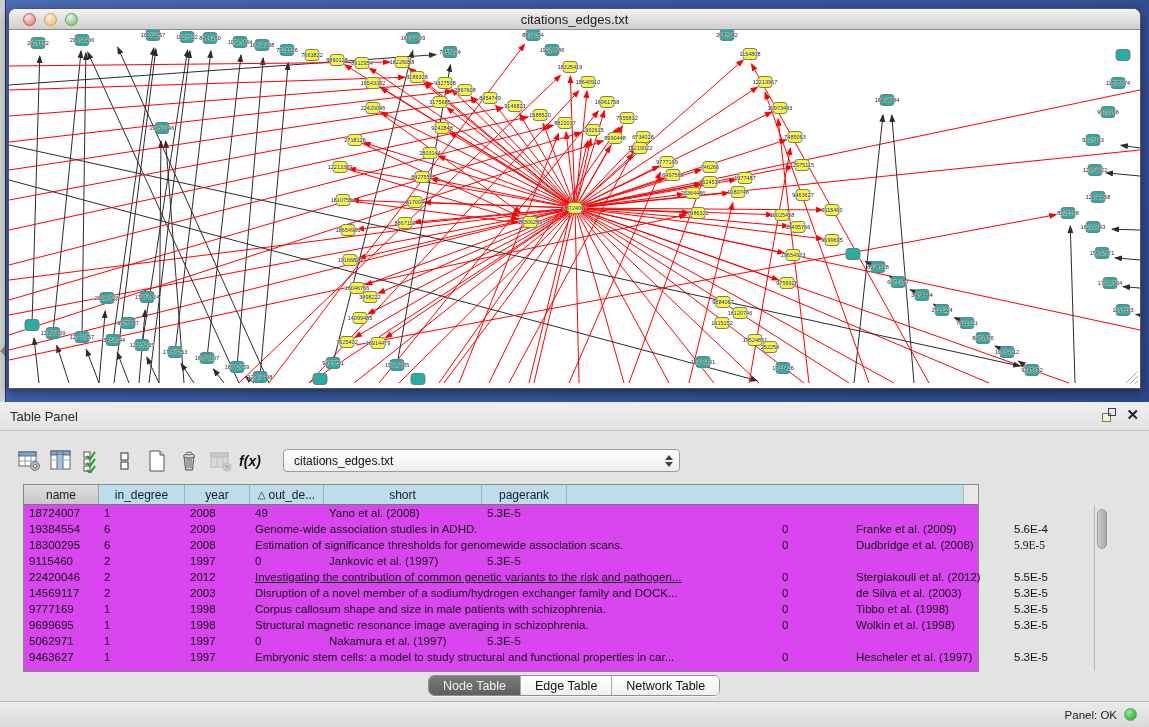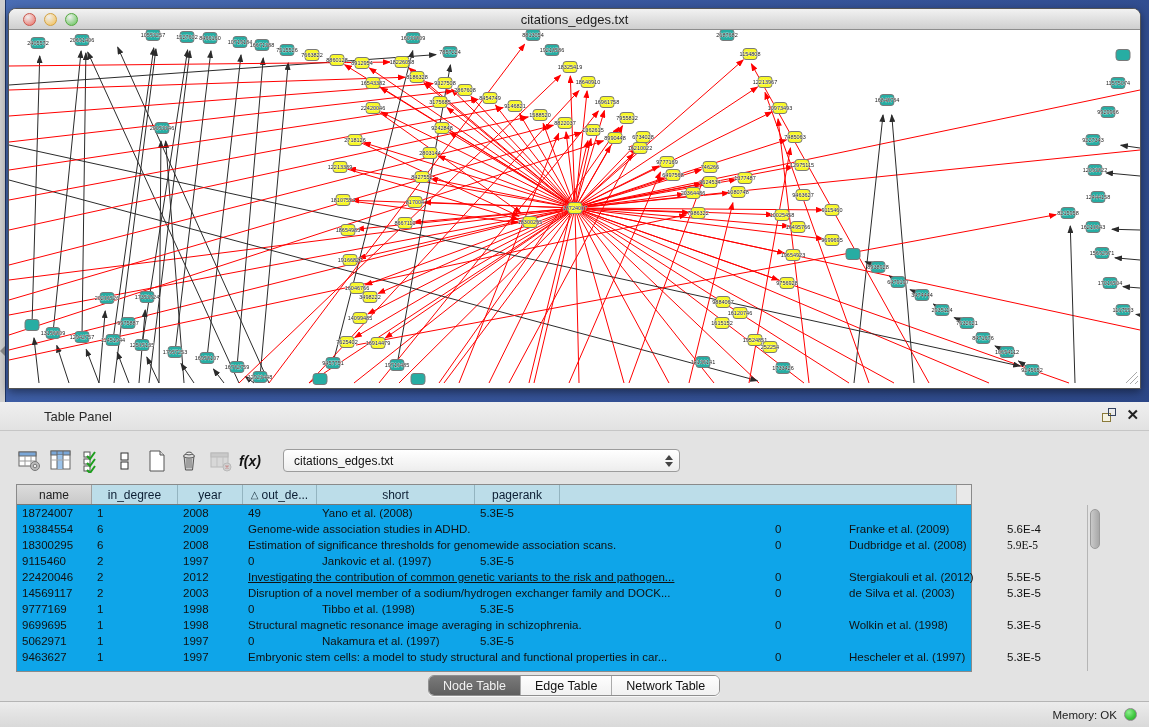--- a/index.html
+++ b/index.html
@@ -32,21 +32,21 @@
       linear-gradient(135deg, transparent 65%, #aaa 65%, #aaa 70%, transparent 70%),
       linear-gradient(135deg, transparent 85%, #aaa 85%, #aaa 90%, transparent 90%); }
 
   
   .splitter { position:absolute; left:568px; top:394px; width:14px; height:6px; }
   .splitter i { display:inline-block; width:2px; height:2px; background:#777; margin:1px; }
 
   
   .table-panel { position:absolute; left:0; top:402px; width:1149px; height:325px; background:#e3e3e3; }
   .panel-header { position:relative; height:29px; background:linear-gradient(#efefef,#e2e2e2);
-    border-bottom:1px solid #c6c6c6; display:flex; align-items:center;padding-left:34px; }
+    border-bottom:1px solid #c6c6c6; display:flex; align-items:center; }
   .panel-title { font-size:13px; color:#2a2a2a; padding-left:10px; }
   .panel-btns { position:absolute; right:10px; top:6px; display:flex; gap:10px; align-items:center; }
   .float-icon { position:relative; width:14px; height:14px; }
   .float-icon .sq1 { position:absolute; left:0; bottom:0; width:9px; height:9px; border:1.5px solid #8a7a3a; background:#f5f2e0;}
   .float-icon .sq2 { position:absolute; right:0; top:0; width:8px; height:8px; border:1.5px solid #33415e; background:transparent;}
   .close-x { font-size:15px; font-weight:bold; color:#222; line-height:14px; }
 
   
   .toolbar { position:absolute; left:0; top:38px; height:42px; display:flex; align-items:center; padding-left:16px; }
   .tool-btn { width:26px; height:26px; margin-right:6px; display:flex; align-items:center; justify-content:center; }
@@ -54,22 +54,22 @@
   .fx-label { font-size:14px; font-style:italic; font-weight:bold; color:#111; margin:0 10px 0 4px; }
   .combo { position:absolute; left:283px; top:9px; width:397px; height:23px;
     background:linear-gradient(#ffffff,#ededed); border:1px solid #9c9c9c; border-radius:4px;
     display:flex; align-items:center; }
   .combo-text { font-size:12px; color:#111; padding-left:10px; flex:1; }
   .combo-arrows { width:16px; display:flex; flex-direction:column; align-items:center; gap:2px; padding-right:4px; }
   .combo-arrows .up { width:0;height:0;border-left:4px solid transparent;border-right:4px solid transparent;border-bottom:5px solid #444; }
   .combo-arrows .dn { width:0;height:0;border-left:4px solid transparent;border-right:4px solid transparent;border-top:5px solid #444; }
 
   
-  .table-frame { position:absolute; left:16px; top:82px; width:956px; height:188px;
-    background:#0ea5e9; border:1px solid #8a8a8a; display:flex; flex-direction:column; }
+  .table-frame { position:absolute; left:23px; top:82px; width:956px; height:188px;
+    background:#d946ef; border:1px solid #8a8a8a; display:flex; flex-direction:column; }
   .thead { display:flex; height:20px; border-bottom:1px solid #777; }
   .th { font-size:12px; color:#0c1e33; display:flex; align-items:center; justify-content:center;
     background:#bcdde9; border-right:1px solid #93b4c0; overflow:hidden; white-space:nowrap; }
   .th.first { background:linear-gradient(#dcdcdc,#c9c9c9); border-right:1px solid #a0a0a0; color:#222; }
   .th .sort { margin-right:3px; font-size:10px; color:#18303f; }
   .th-fill { flex:1; background:#bcdde9; }
   .th-sb { width:15px; background:#e9e9e9; border-left:1px solid #b5b5b5; }
   .tbody { position:relative; flex:1; display:flex; }
   .rows { flex:1; }
   .trow { display:flex; height:16px; }
@@ -914,20 +914,21 @@
             <div class="td" style="width: 65px;">2003</div>
             <div class="td" style="width: 527px;">Disruption of a novel member of a sodium/hydrogen exchanger family and DOCK...</div>
             <div class="td" style="width: 74px;">0</div>
             <div class="td" style="width: 158px;">de Silva et al. (2003)</div>
             <div class="td" style="width: 85px;">5.3E-5</div>
           </div>
           <div class="trow">
             <div class="td" style="width: 75px;">9777169</div>
             <div class="td" style="width: 86px;">1</div>
             <div class="td" style="width: 65px;">1998</div>
+            <div class="td" style="width: 527px;">Corpus callosum shape and size in male patients with schizophrenia.</div>
             <div class="td" style="width: 74px;">0</div>
             <div class="td" style="width: 158px;">Tibbo et al. (1998)</div>
             <div class="td" style="width: 85px;">5.3E-5</div>
           </div>
           <div class="trow">
             <div class="td" style="width: 75px;">9699695</div>
             <div class="td" style="width: 86px;">1</div>
             <div class="td" style="width: 65px;">1998</div>
             <div class="td" style="width: 527px;">Structural magnetic resonance image averaging in schizophrenia.</div>
             <div class="td" style="width: 74px;">0</div>
@@ -958,16 +959,16 @@
     </div>
   </div>
 
   <div class="tabs" id="tabs">
       <div class="tab selected">Node Table</div>
       <div class="tab">Edge Table</div>
       <div class="tab">Network Table</div>
     </div>
 
   <div class="statusbar">
-    <span class="mem-label">Memory: OK</span>
+    <span class="mem-label">Panel: OK</span>
     <span class="mem-dot"></span>
   </div>
 </div>
 
 </body></html>

